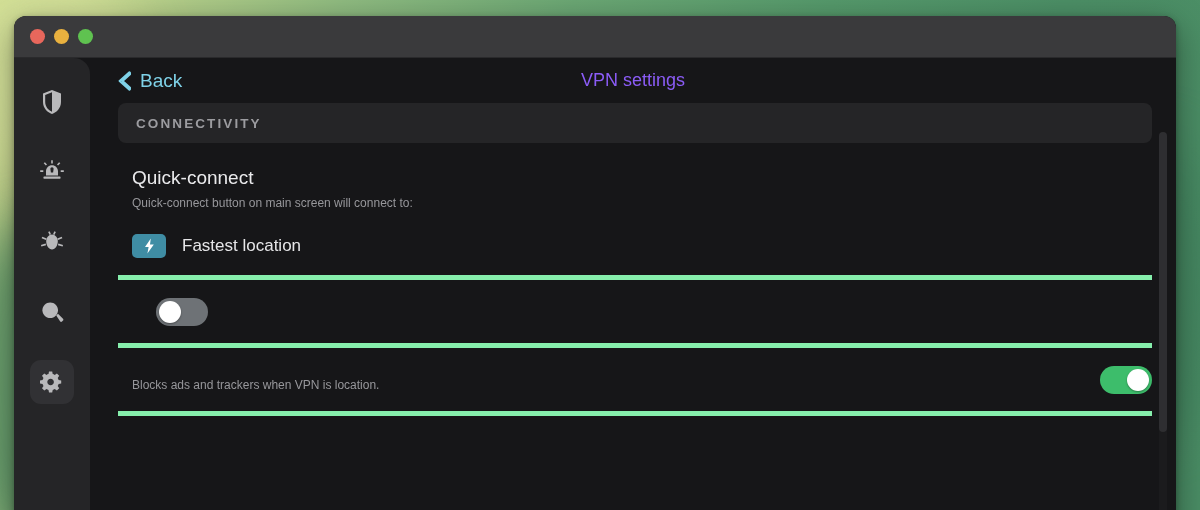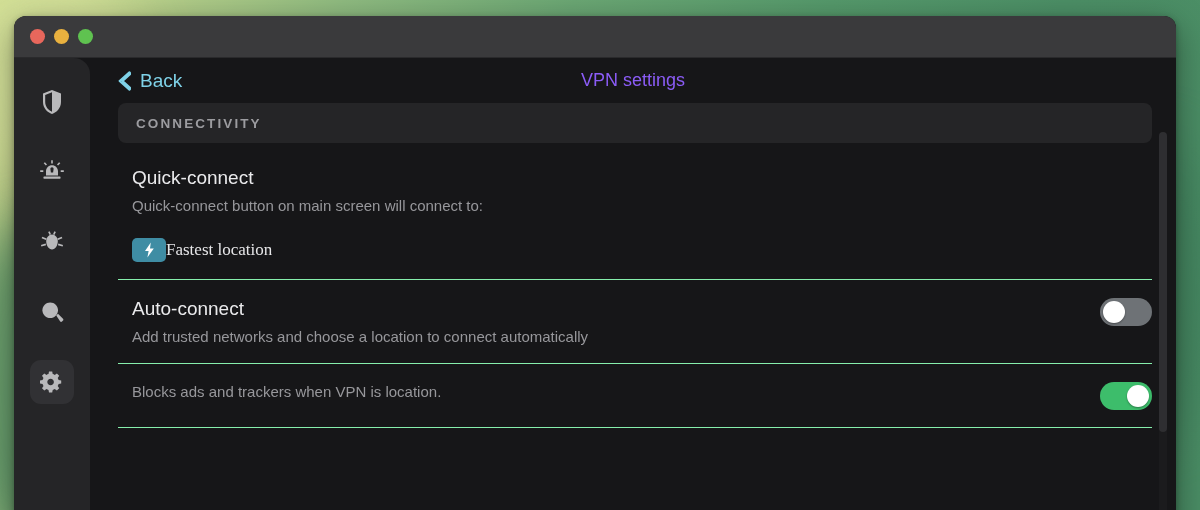--- a/index.html
+++ b/index.html
@@ -147,43 +147,43 @@
   }
   .section-header span {
     color: #9c9ca0;
     font-size: 13.5px;
     font-weight: bold;
     letter-spacing: 2.1px;
   }
 
   .row {
     display: flex;
-    align-items: flex-start;
+    align-items: flex-end;
     justify-content: space-between;
     padding: 18px 0 17px 14px;
-    border-bottom: 1px solid #86efac;
+    border-bottom: 5px solid #86efac;
   }
   .row-main { flex: 1; min-width: 0; }
   .row-title {
     color: #eaeaec;
     font-size: 19px;
     margin-bottom: 7px;
   }
   .row-sub {
     color: #97979b;
-    font-size: 15px;
+    font-size: 12px;
     line-height: 1.3;
   }
 
   .qc-choice {
     display: flex;
     align-items: center;
+    gap: 16px;
     margin-top: 22px;
     cursor: pointer;
-    font-family: Liberation Serif, serif;
   }
   .qc-badge {
     width: 34px;
     height: 24px;
     border-radius: 5px;
     background: #3f8da4;
     display: flex;
     align-items: center;
     justify-content: center;
   }
@@ -359,24 +359,20 @@
                 <svg width="13" height="16" viewBox="0 0 13 16">
                   <path d="M7.8 0.6 L2 9 H5.6 L4.4 15.4 L10.8 6.6 H7 Z" fill="#ffffff"></path>
                 </svg>
               </span>
               <span class="qc-label">Fastest location</span>
             </div>
           </div>
         </div>
 
         <div class="row">
-          <div class="row-main">
-            <div class="row-title">Auto-connect</div>
-            <div class="row-sub">Add trusted networks and choose a location to connect automatically</div>
-          </div>
           <div class="toggle">
             <div class="knob"></div>
           </div>
         </div>
 
         <div class="row">
           <div class="row-main">
             <div class="row-sub">Blocks ads and trackers when VPN is location.</div>
           </div>
           <div class="toggle on">

